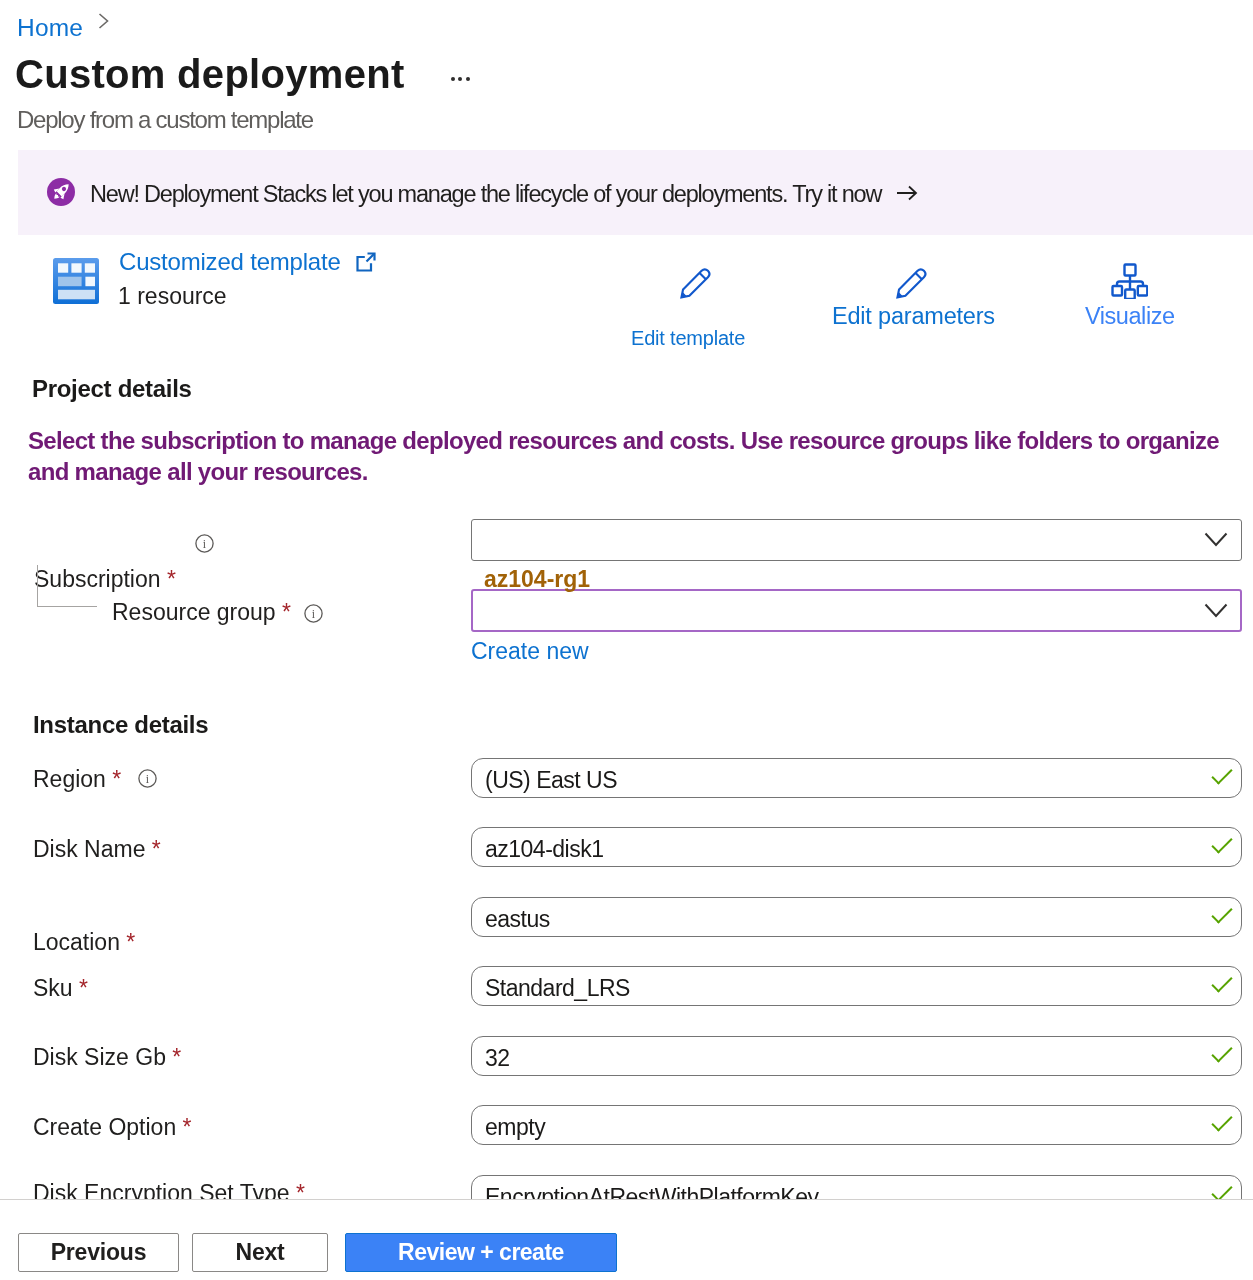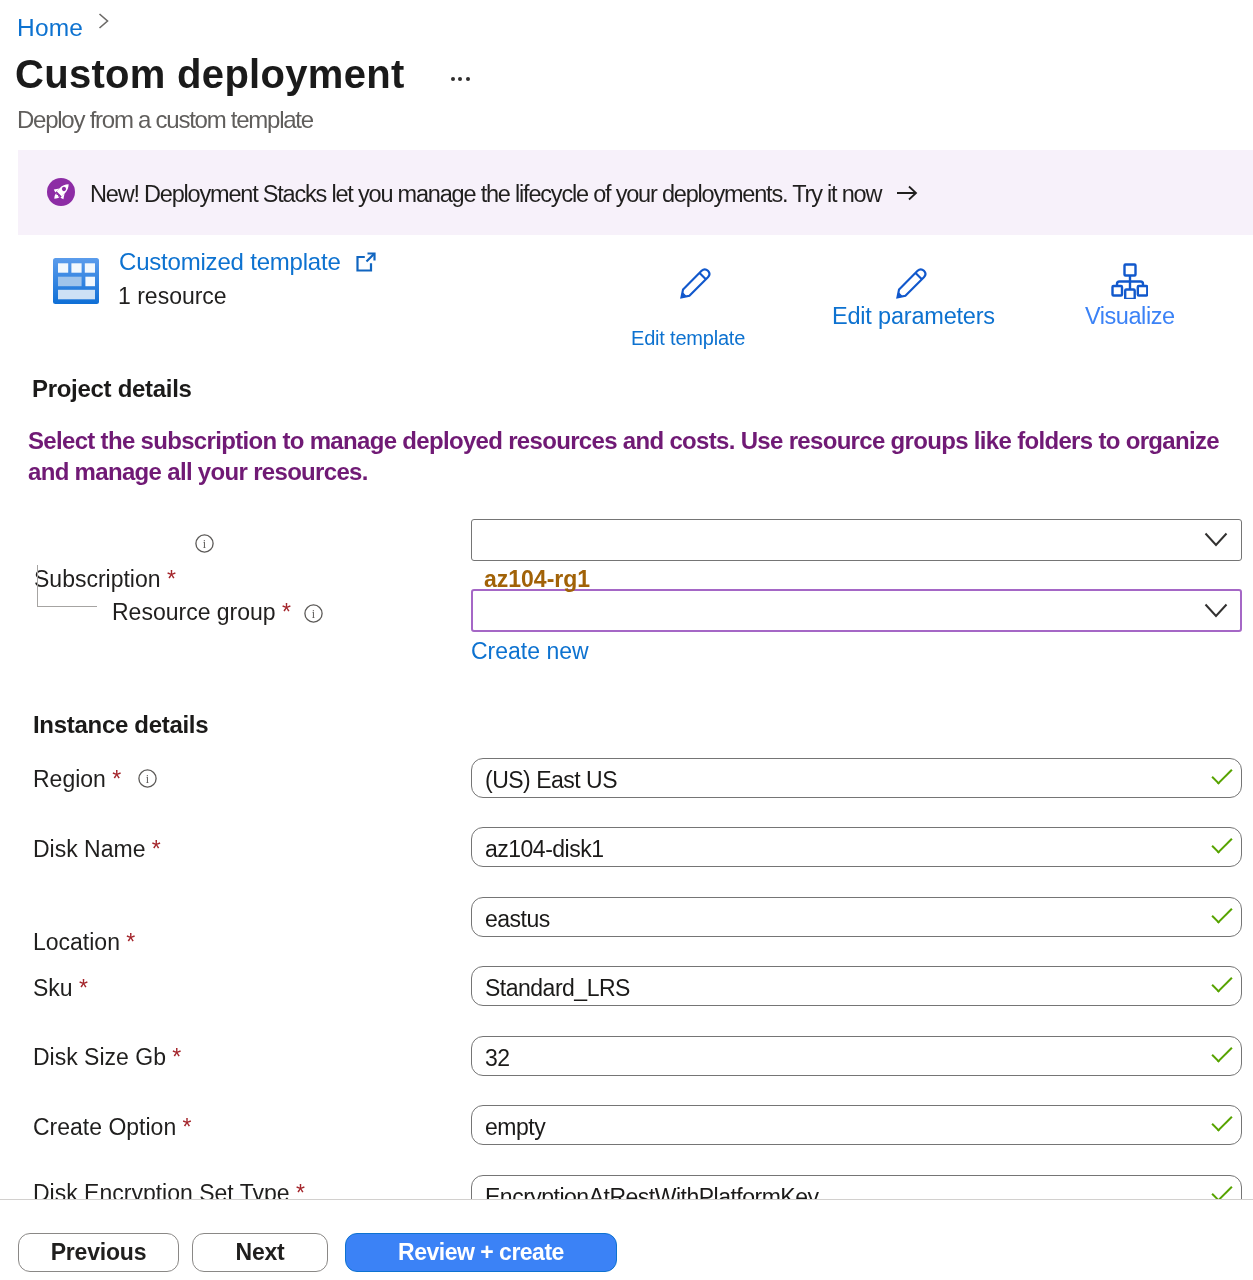--- a/index.html
+++ b/index.html
@@ -163,15 +163,15 @@
 .field span { position:absolute; left:13px; top:8px; font-size:23px; color:#1b1a19; letter-spacing:-0.5px; }
 .field::after { content:""; position:absolute; right:9px; top:10px; width:18px; height:8px;
   border-left:2.4px solid #57a300; border-bottom:2.4px solid #57a300; transform:rotate(-45deg); }
 </style>
 
 <div class="abs" style="left:0; top:1199px; width:1253px; height:81px; background:#fff; border-top:1px solid #d2d0ce;"></div>
 <div class="abs btn" style="left:18px; top:1233px; width:161px;">Previous</div>
 <div class="abs btn" style="left:192px; top:1233px; width:136px;">Next</div>
 <div class="abs btn" style="left:345px; top:1233px; width:272px; background:#3b82f6; border-color:#0d72d0; color:#fff; letter-spacing:-0.5px;">Review + create</div>
 <style>
-.btn { height:39px; border:1px solid #8a8886; border-radius:12px; background:#fff; color:#201f1e;
+.btn { height:39px; border:1px solid #8a8886; border-radius:2px; background:#fff; color:#201f1e;
   font-size:23px; font-weight:700; text-align:center; line-height:37px; letter-spacing:-0.2px; }
 </style>
 
 </body></html>

